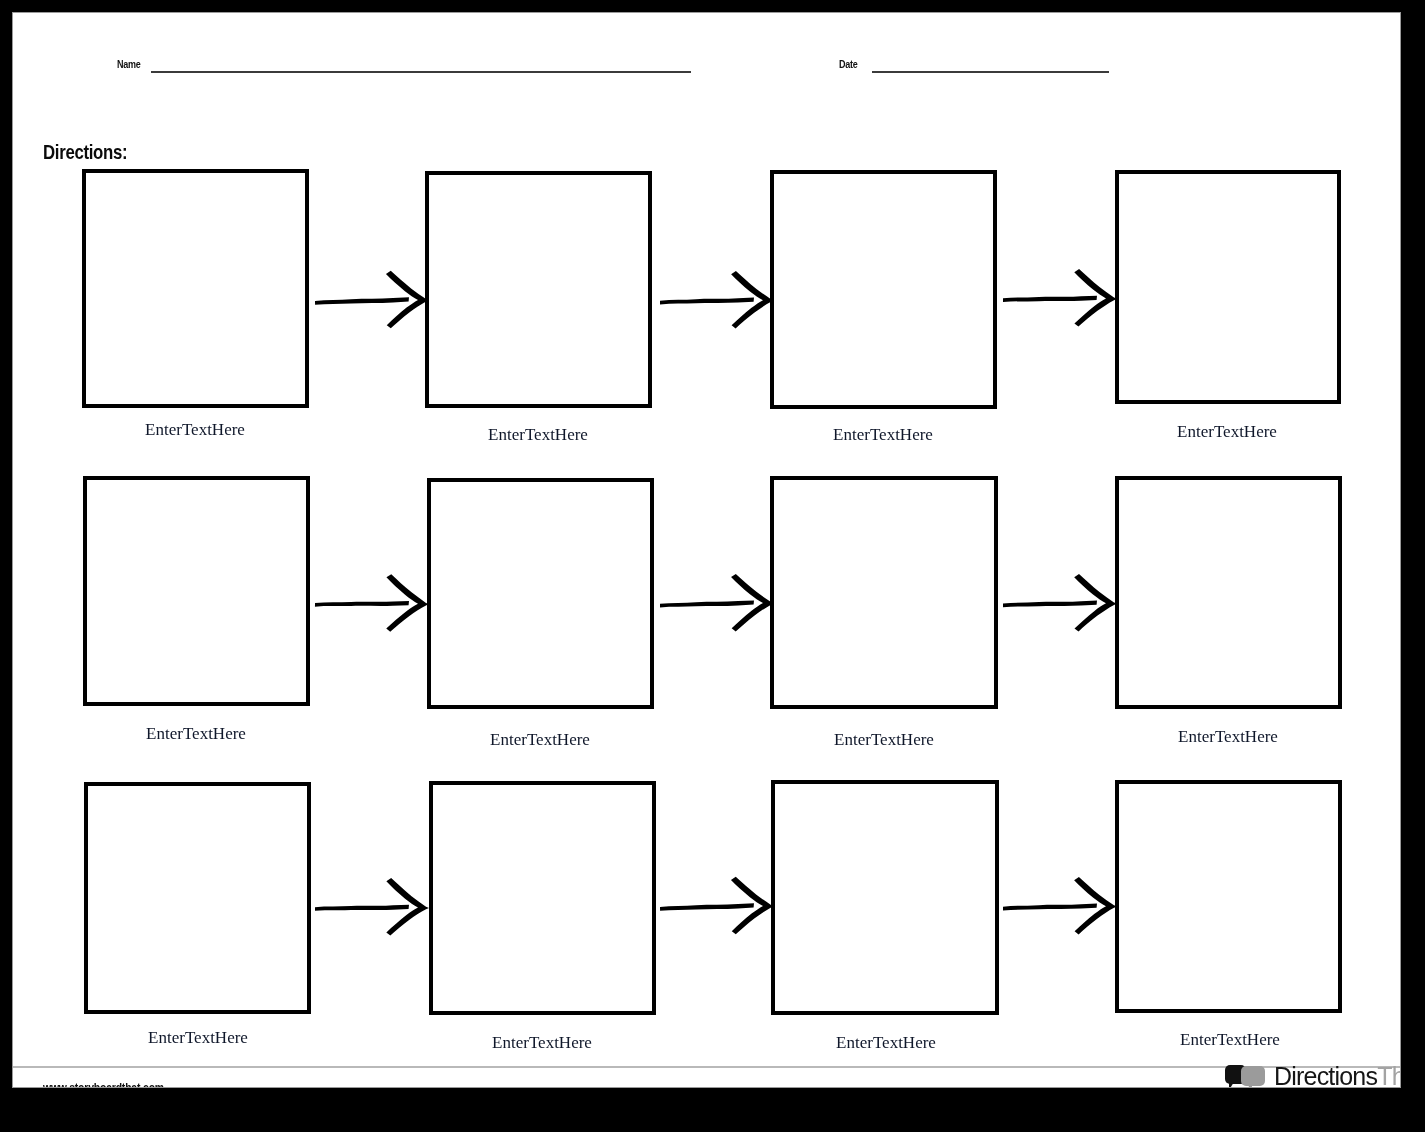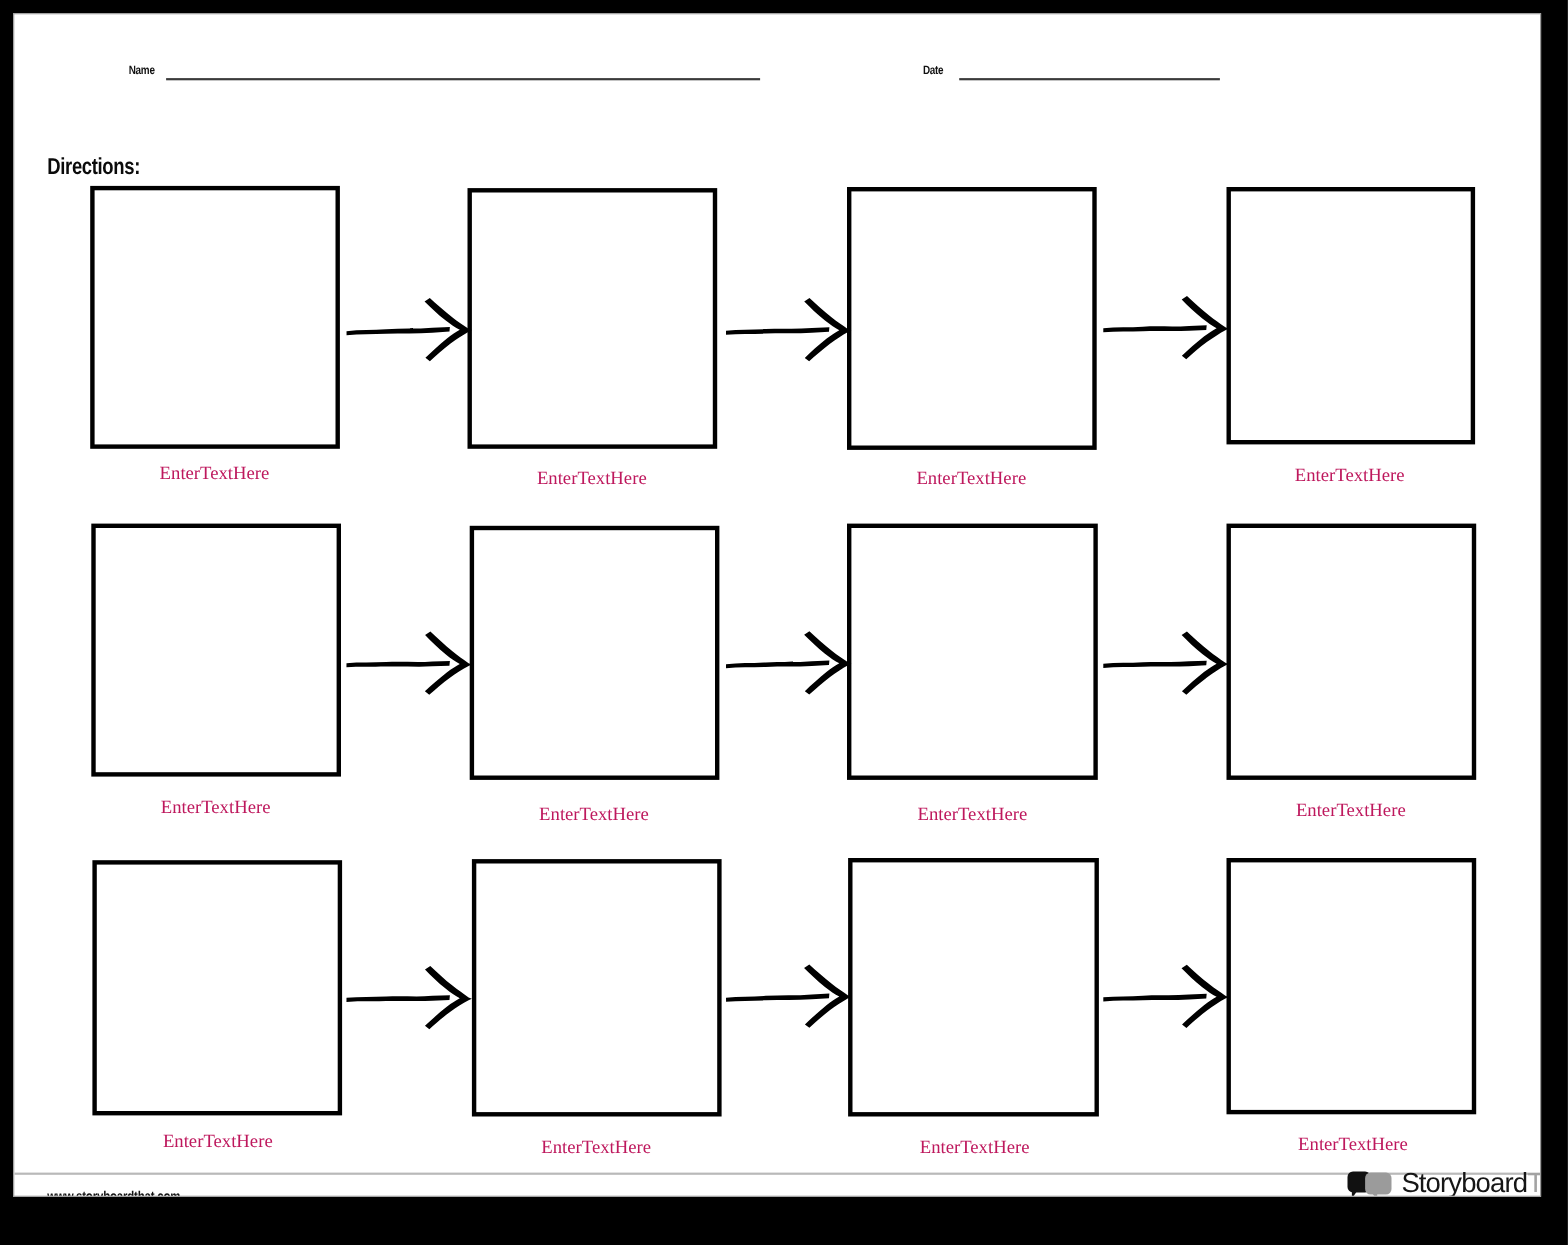--- a/index.html
+++ b/index.html
@@ -103,21 +103,21 @@
     left: 0;
     top: 0;
     background: #ffffff;
     border: 4px solid #000000;
     box-sizing: border-box;
   }
   .cell-caption {
     position: absolute;
     font-family: "Liberation Serif", serif;
     font-size: 17px;
-    color: #be185d;
+    color: #0f172a;
     white-space: nowrap;
     text-align: center;
   }
 
   
   .arrow {
     position: absolute;
   }
   .arrow svg { display: block; }
 
@@ -320,18 +320,18 @@
     </div>
 
     <div id="logo">
       <span id="logo-bubbles">
         <span class="bubble bubble-back"></span>
         <span class="bubble-back-tail"></span>
         <span class="bubble bubble-front"></span>
         <span class="bubble-front-tail"></span>
       </span>
       <span id="logo-text">
-        <span class="logo-dark">Storyboard</span><span class="logo-light">That</span>
+        <span class="logo-dark">Directions</span><span class="logo-light">That</span>
       </span>
     </div>
 
   </div>
 </div>
 
 </body></html>

